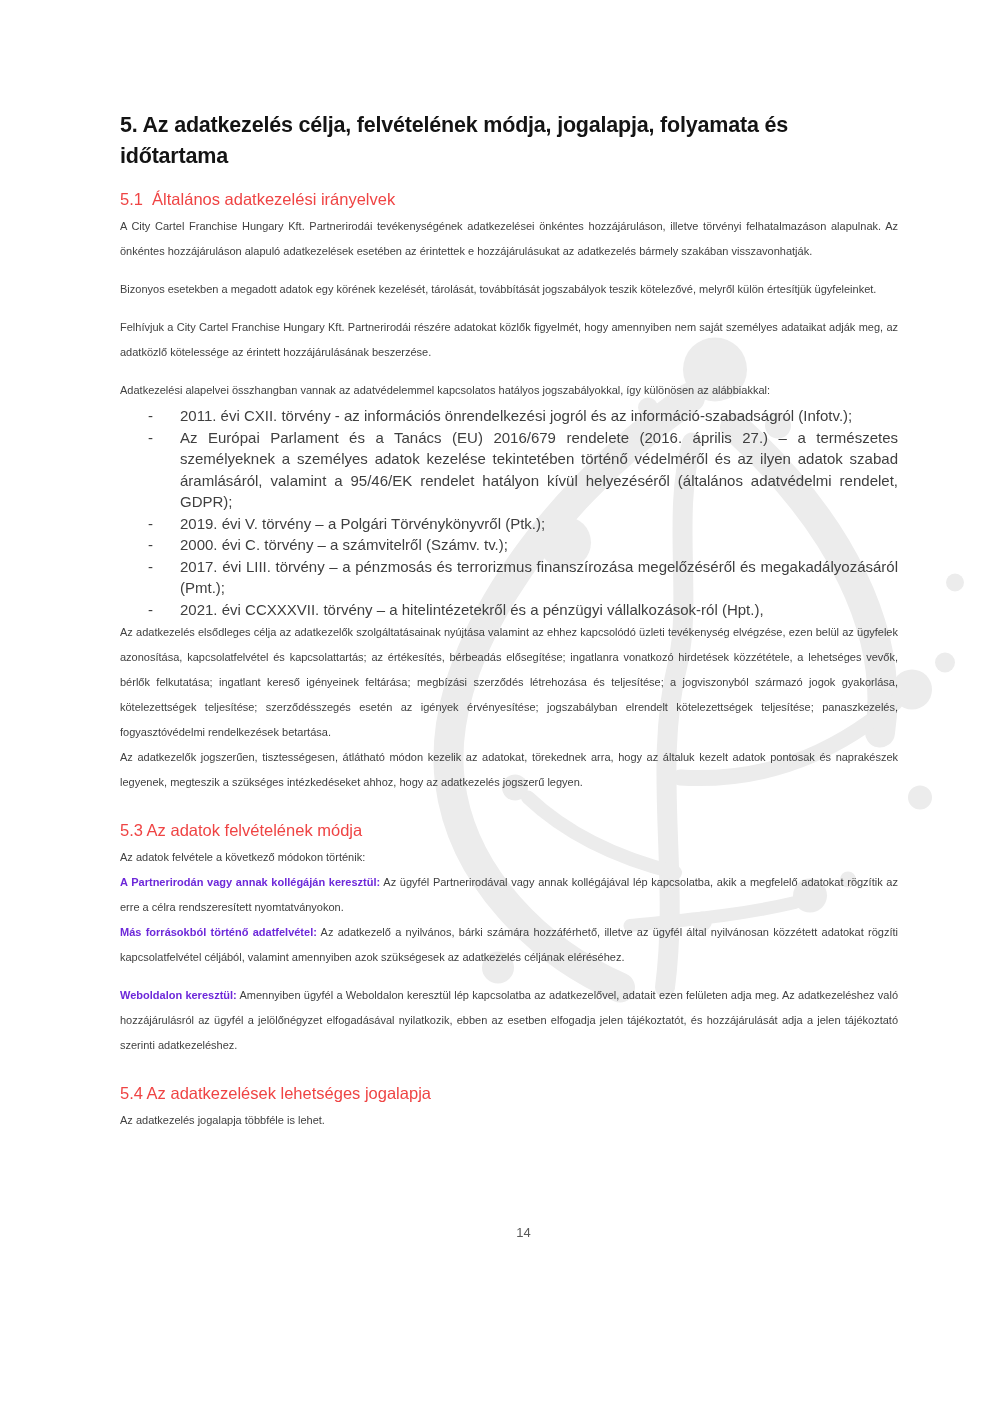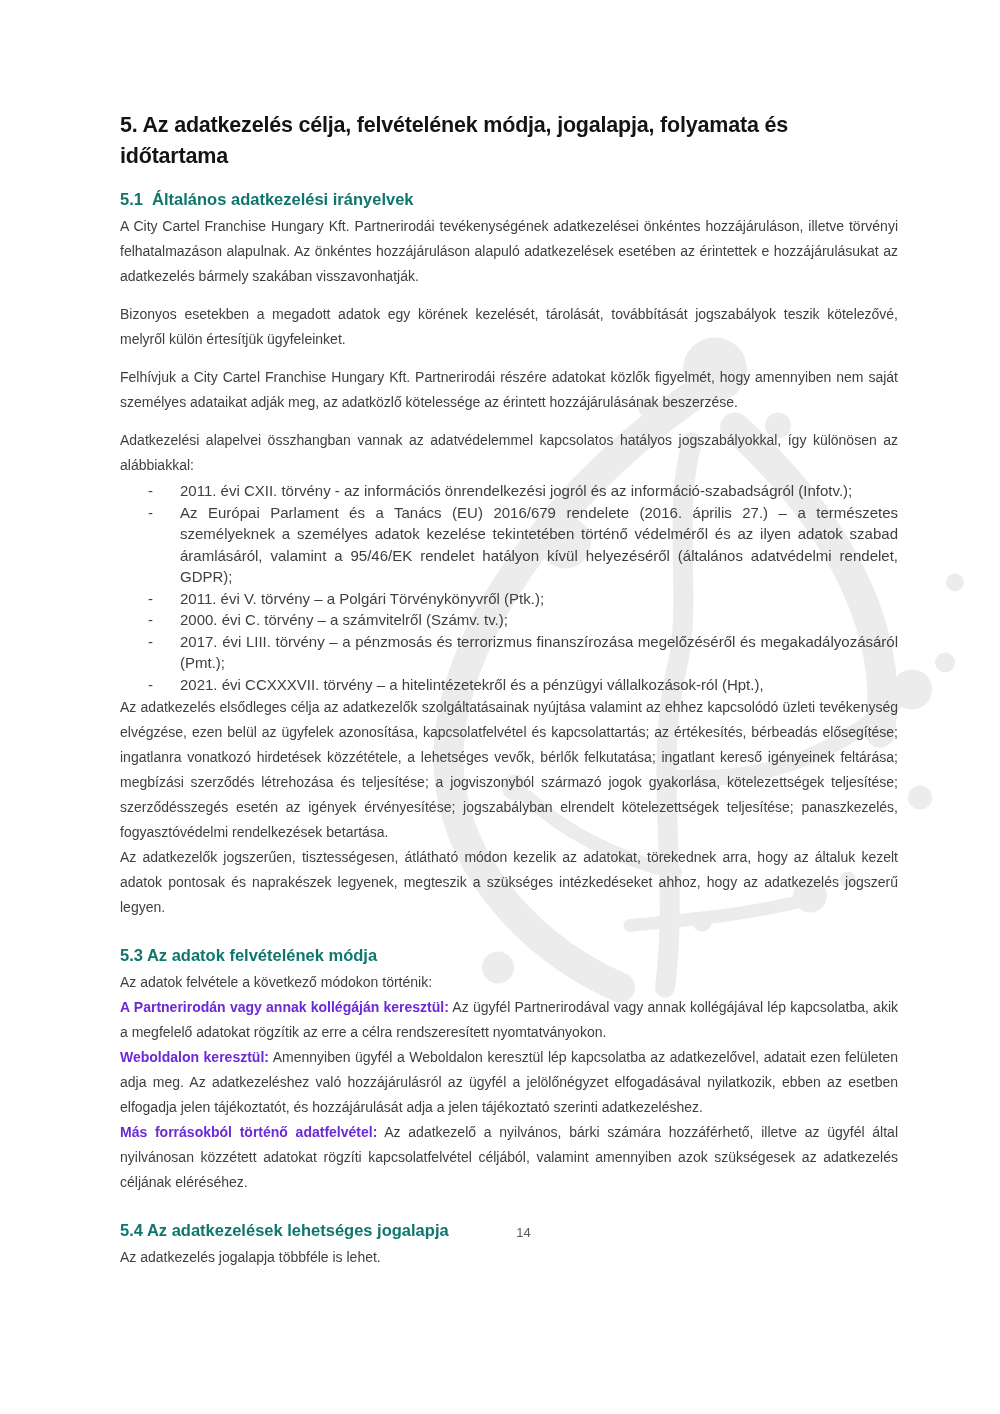--- a/index.html
+++ b/index.html
@@ -26,27 +26,27 @@
     font-size:21.5px;
     line-height:31px;
     font-weight:700;
     color:#141414;
     letter-spacing:-0.2px;
     margin:0 0 16px 0;
   }
   .sec-heading {
     font-size:16.5px;
     line-height:22px;
-    font-weight:700;
-    color:#0f766e;
+    font-weight:400;
+    color:#ef4444;
     margin:24px 0 4px 0;
   }
   .sec-heading.first { margin-top:14px; }
   p.body {
-    font-size:14px;
+    font-size:11px;
     line-height:25px;
     color:#3f3f3f;
     margin:0 0 13px 0;
     text-align:justify;
   }
   p.body.nogap { margin-bottom:0; }
   ul.law-list {
     list-style:none;
     margin:2px 0 0 0;
     padding:0 0 0 28px;
@@ -116,21 +116,21 @@
       <li>
         <span class="dash">-</span>
         <span class="btext">2011. évi CXII. törvény - az információs önrendelkezési jogról és az információ-szabadságról (Infotv.);</span>
       </li>
       <li>
         <span class="dash">-</span>
         <span class="btext">Az Európai Parlament és a Tanács (EU) 2016/679 rendelete (2016. április 27.) – a természetes személyeknek a személyes adatok kezelése tekintetében történő védelméről és az ilyen adatok szabad áramlásáról, valamint a 95/46/EK rendelet hatályon kívül helyezéséről (általános adatvédelmi rendelet, GDPR);</span>
       </li>
       <li>
         <span class="dash">-</span>
-        <span class="btext">2011. évi V. törvény – a Polgári Törvénykönyvről (Ptk.);</span>
+        <span class="btext">2019. évi V. törvény – a Polgári Törvénykönyvről (Ptk.);</span>
       </li>
       <li>
         <span class="dash">-</span>
         <span class="btext">2000. évi C. törvény – a számvitelről (Számv. tv.);</span>
       </li>
       <li>
         <span class="dash">-</span>
         <span class="btext">2017. évi LIII. törvény – a pénzmosás és terrorizmus finanszírozása megelőzéséről és megakadályozásáról (Pmt.);</span>
       </li>
       <li>
@@ -140,25 +140,25 @@
     </ul>
 
     <p class="body nogap">Az adatkezelés elsődleges célja az adatkezelők szolgáltatásainak nyújtása valamint az ehhez kapcsolódó üzleti tevékenység elvégzése, ezen belül az ügyfelek azonosítása, kapcsolatfelvétel és kapcsolattartás; az értékesítés, bérbeadás elősegítése; ingatlanra vonatkozó hirdetések közzététele, a lehetséges vevők, bérlők felkutatása; ingatlant kereső igényeinek feltárása; megbízási szerződés létrehozása és teljesítése; a jogviszonyból származó jogok gyakorlása, kötelezettségek teljesítése; szerződésszegés esetén az igények érvényesítése; jogszabályban elrendelt kötelezettségek teljesítése; panaszkezelés, fogyasztóvédelmi rendelkezések betartása.</p>
     <p class="body">Az adatkezelők jogszerűen, tisztességesen, átlátható módon kezelik az adatokat, törekednek arra, hogy az általuk kezelt adatok pontosak és naprakészek legyenek, megteszik a szükséges intézkedéseket ahhoz, hogy az adatkezelés jogszerű legyen.</p>
 
     <h2 class="sec-heading">5.3 Az adatok felvételének módja</h2>
     <p class="body nogap">Az adatok felvétele a következő módokon történik:</p>
     <p class="body nogap">
       <strong class="lead">A Partnerirodán vagy annak kollégáján keresztül:</strong><span> Az ügyfél Partnerirodával vagy annak kollégájával lép kapcsolatba, akik a megfelelő adatokat rögzítik az erre a célra rendszeresített nyomtatványokon.</span>
     </p>
+    <p class="body">
+      <strong class="lead">Más forrásokból történő adatfelvétel:</strong><span> Az adatkezelő a nyilvános, bárki számára hozzáférhető, illetve az ügyfél által nyilvánosan közzétett adatokat rögzíti kapcsolatfelvétel céljából, valamint amennyiben azok szükségesek az adatkezelés céljának eléréséhez.</span>
+    </p>
     <p class="body nogap">
       <strong class="lead">Weboldalon keresztül:</strong><span> Amennyiben ügyfél a Weboldalon keresztül lép kapcsolatba az adatkezelővel, adatait ezen felületen adja meg. Az adatkezeléshez való hozzájárulásról az ügyfél a jelölőnégyzet elfogadásával nyilatkozik, ebben az esetben elfogadja jelen tájékoztatót, és hozzájárulását adja a jelen tájékoztató szerinti adatkezeléshez.</span>
-    </p>
-    <p class="body">
-      <strong class="lead">Más forrásokból történő adatfelvétel:</strong><span> Az adatkezelő a nyilvános, bárki számára hozzáférhető, illetve az ügyfél által nyilvánosan közzétett adatokat rögzíti kapcsolatfelvétel céljából, valamint amennyiben azok szükségesek az adatkezelés céljának eléréséhez.</span>
     </p>
 
     <h2 class="sec-heading">5.4 Az adatkezelések lehetséges jogalapja</h2>
     <p class="body">Az adatkezelés jogalapja többféle is lehet.</p>
 
   </div>
 
   <div class="page-number">14</div>
 
 </div>

